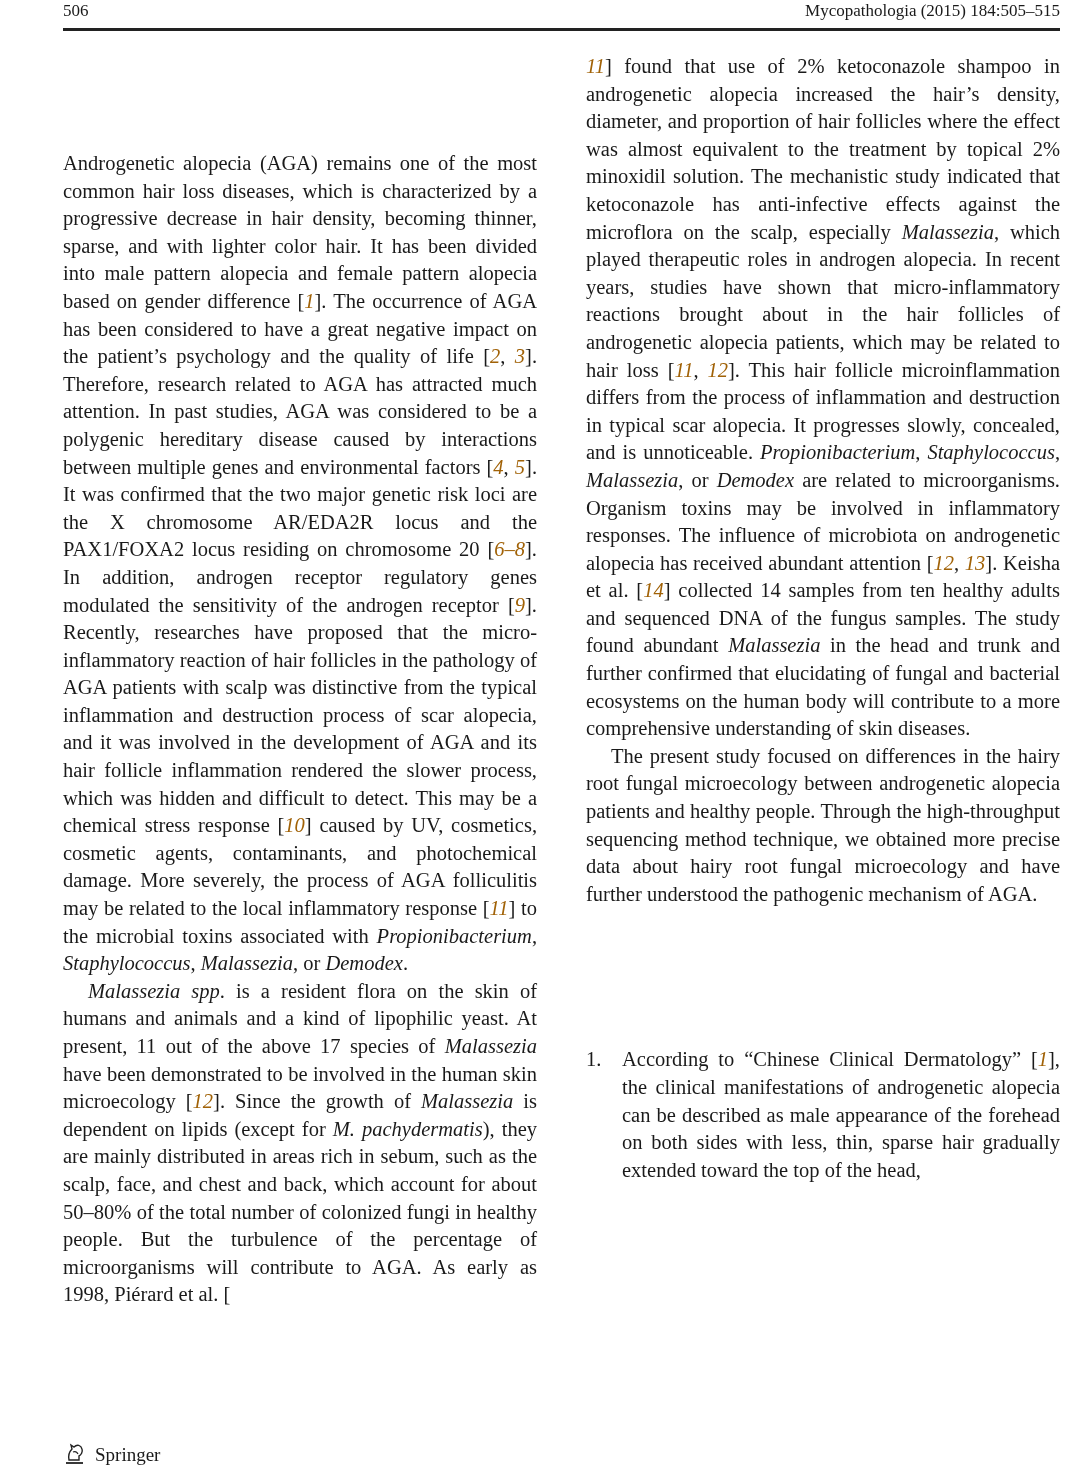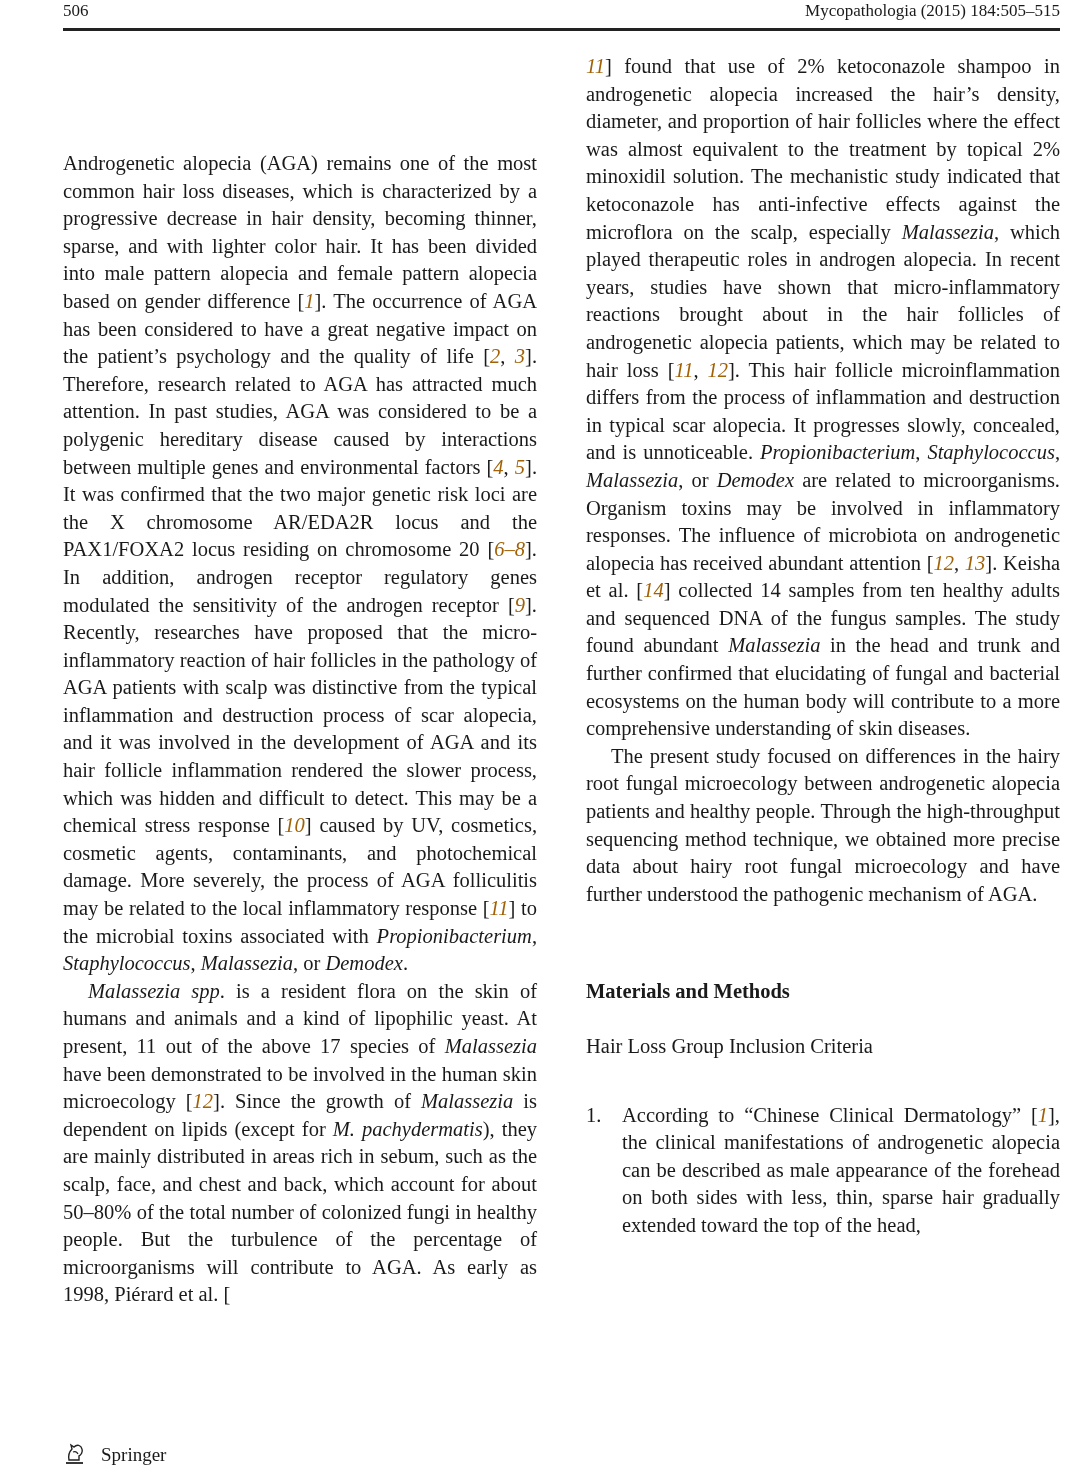--- a/index.html
+++ b/index.html
@@ -31,21 +31,21 @@
   .section-heading { font-weight: bold; margin: 0; }
   .subsection-heading { margin: 0; }
   .cite { color: #a16207; font-style: italic; }
   i { font-style: italic; }
   .spacer-54 { height: 70px; }
   .spacer-26 { height: 27px; }
   .list-item { position: relative; padding-left: 36px; }
   .list-item .num { position: absolute; left: 0; top: 0; }
   .footer {
     position: absolute; left: 63px; top: 1440px; height: 30px;
-    display: flex; align-items: center; gap: 16px; font-size: 19px; justify-content: center;
+    display: flex; align-items: center; gap: 10px; font-size: 19px; justify-content: center;
   }
   .footer svg { width: 22px; height: 26px; }
 </style>
 </head>
 <body>
 
 <div class="running-head">
   <span class="pageno">506</span>
   <span class="journal">Mycopathologia (2015) 184:505–515</span>
 </div>
@@ -69,25 +69,23 @@
 
 <div class="col col-right">
   <div id="p2-cont" style="text-align:justify;">
     <a class="cite">11</a><span>] found that use of 2% ketoconazole shampoo in androgenetic alopecia increased the hair’s density, diameter, and proportion of hair follicles where the effect was almost equivalent to the treatment by topical 2% minoxidil solution. The mechanistic study indicated that ketoconazole has anti-infective effects against the microflora on the scalp, especially </span><i>Malassezia</i><span>, which played therapeutic roles in andro­gen alopecia. In recent years, studies have shown that micro-inflammatory reactions brought about in the hair follicles of androgenetic alopecia patients, which may be related to hair loss [</span><a class="cite">11</a><span>, </span><a class="cite">12</a><span>]. This hair follicle microinflammation differs from the process of inflam­mation and destruction in typical scar alopecia. It progresses slowly, concealed, and is unnoticeable. </span><i>Propionibacterium</i><span>, </span><i>Staphylococcus</i><span>, </span><i>Malassezia</i><span>, or </span><i>Demodex</i><span> are related to microorganisms. Organism toxins may be involved in inflammatory responses. The influence of microbiota on androgenetic alopecia has received abundant attention [</span><a class="cite">12</a><span>, </span><a class="cite">13</a><span>]. Keisha et al. [</span><a class="cite">14</a><span>] collected 14 samples from ten healthy adults and sequenced DNA of the fungus samples. The study found abundant </span><i>Malassezia</i><span> in the head and trunk and further confirmed that elucidating of fungal and bacterial ecosystems on the human body will con­tribute to a more comprehensive understanding of skin diseases.</span>
   </div>
 
   <p class="indent">The present study focused on differences in the hairy root fungal microecology between androgenetic alopecia patients and healthy people. Through the high-throughput sequencing method technique, we obtained more precise data about hairy root fungal microecology and have further understood the patho­genic mechanism of AGA.</p>
 
   <div class="spacer-54"></div>
 
-  <h2 class="section-heading" style="font-size:20.5px;line-height:27.6px;">Materials and Methods</h2>
 
   <div class="spacer-26"></div>
 
-  <h3 class="subsection-heading" style="font-size:20.5px;line-height:27.6px;font-weight:normal;">Hair Loss Group Inclusion Criteria</h3>
 
   <div style="height:41px"></div>
 
   <div class="list-item">
     <span class="num">1.</span>
     <div style="text-align:justify;"><span>According to “Chinese Clinical Dermatology” [</span><a class="cite">1</a><span>], the clinical manifestations of androgenetic alopecia can be described as male appearance of the forehead on both sides with less, thin, sparse hair gradually extended toward the top of the head,</span></div>
   </div>
 </div>
 
 <div class="footer">

